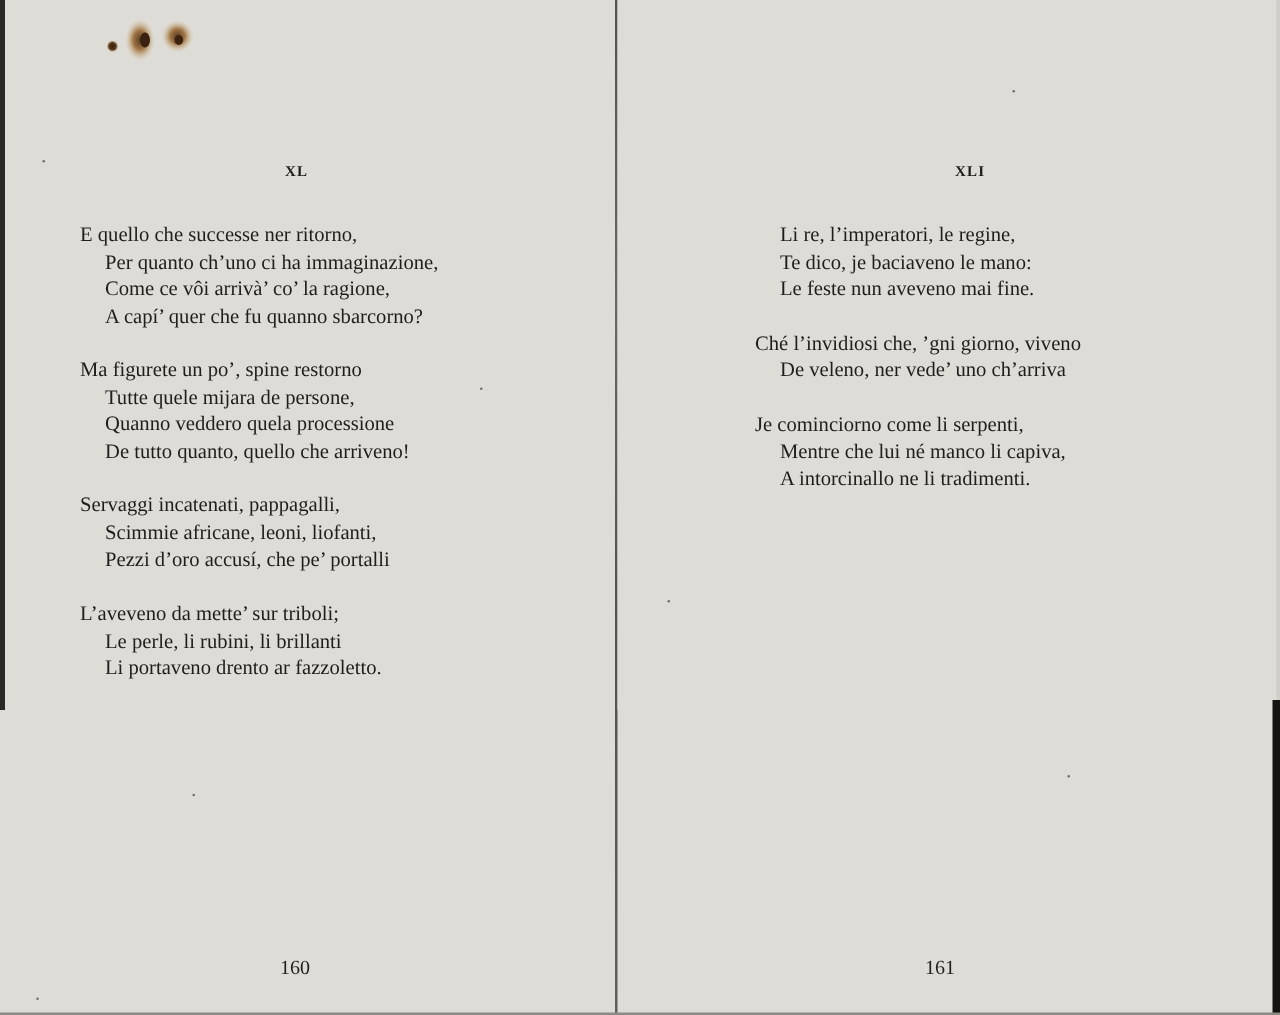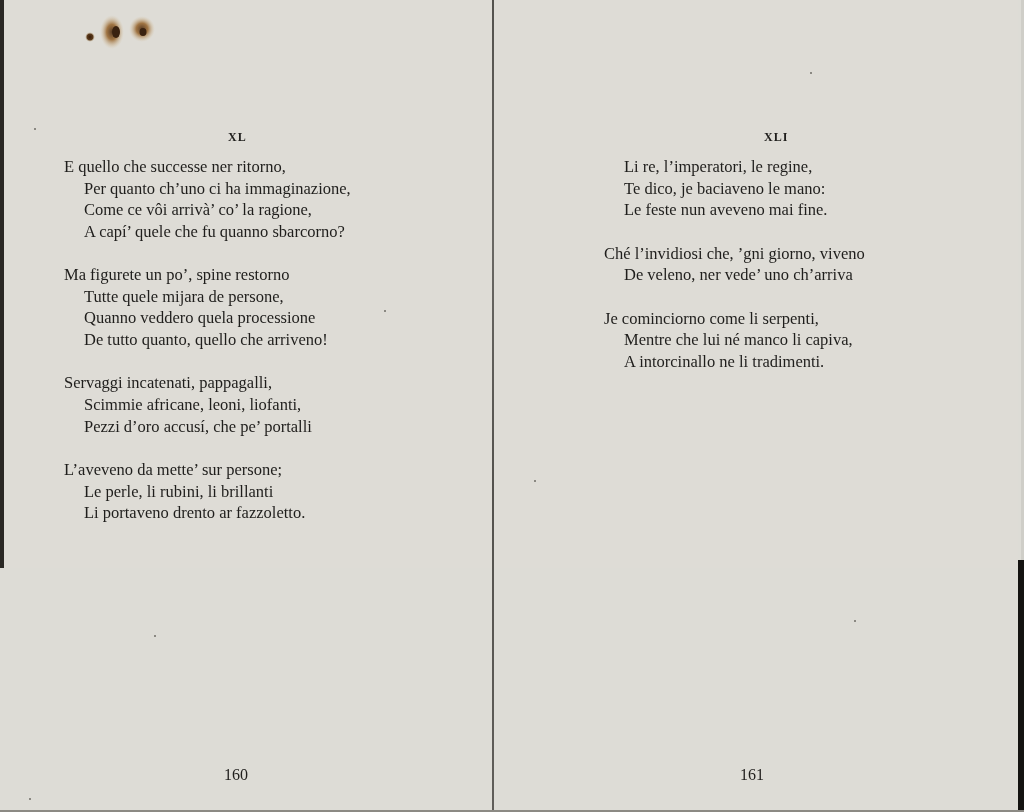--- a/index.html
+++ b/index.html
@@ -58,21 +58,21 @@
       position: absolute;
       top: 130px;
       font-size: 12px;
       font-weight: bold;
       letter-spacing: 1px;
     }
     .page-left .poem-title { left: 224px; }
     .page-right .poem-title { left: 270px; }
     .stanzas {
       position: absolute;
-      top: 156px;
+      top: 177px;
       font-size: 16.5px;
       line-height: 21.6px;
     }
     .page-left .stanzas { left: 60px; }
     .page-right .stanzas { left: 110px; }
     .stanza {
       margin-bottom: 21.8px;
     }
     .line {
       white-space: nowrap;
@@ -126,35 +126,35 @@
       <ellipse cx="61" cy="22" rx="3.5" ry="4" fill="#3a2210"></ellipse>
     </svg>
 
     <div class="poem-title">XL</div>
 
     <div class="stanzas">
       <div class="stanza">
         <div class="line">E quello che successe ner ritorno,</div>
         <div class="line indent">Per quanto ch’uno ci ha immaginazione,</div>
         <div class="line indent">Come ce vôi arrivà’ co’ la ragione,</div>
-        <div class="line indent">A capí’ quele che fu quanno sbarcorno?</div>
+        <div class="line indent">A capí’ quer che fu quanno sbarcorno?</div>
       </div>
       <div class="stanza">
         <div class="line">Ma figurete un po’, spine restorno</div>
         <div class="line indent">Tutte quele mijara de persone,</div>
         <div class="line indent">Quanno veddero quela processione</div>
         <div class="line indent">De tutto quanto, quello che arriveno!</div>
       </div>
       <div class="stanza">
         <div class="line">Servaggi incatenati, pappagalli,</div>
         <div class="line indent">Scimmie africane, leoni, liofanti,</div>
         <div class="line indent">Pezzi d’oro accusí, che pe’ portalli</div>
       </div>
       <div class="stanza">
-        <div class="line">L’aveveno da mette’ sur persone;</div>
+        <div class="line">L’aveveno da mette’ sur triboli;</div>
         <div class="line indent">Le perle, li rubini, li brillanti</div>
         <div class="line indent">Li portaveno drento ar fazzoletto.</div>
       </div>
     </div>
 
     <div class="page-number">160</div>
 
     <span class="speck" style="left:30px;top:128px;"></span>
     <span class="speck" style="left:380px;top:310px;"></span>
     <span class="speck" style="left:150px;top:635px;"></span>

